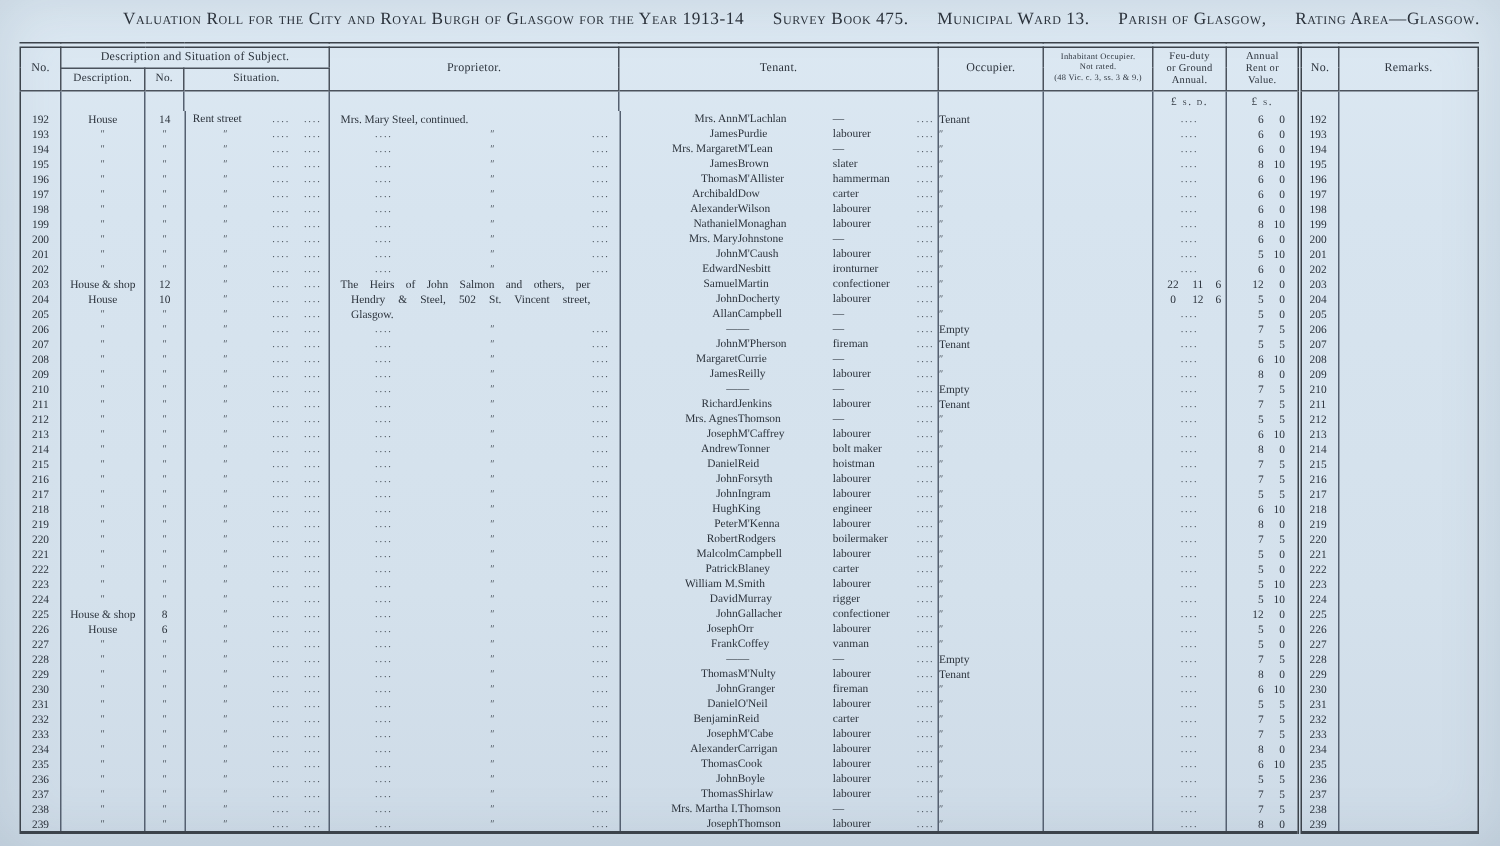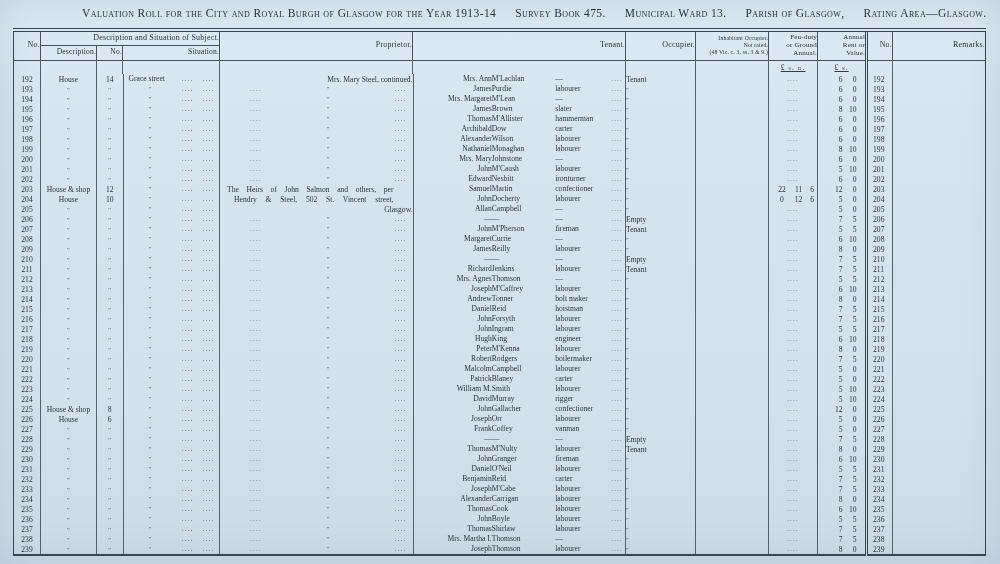--- a/index.html
+++ b/index.html
@@ -21,46 +21,46 @@
   .sheet{position:absolute;left:13px;top:28px;}
   table{
     border-collapse:collapse;table-layout:fixed;
     width:972px;height:518px;
     border:1.5px solid #3c434b;border-top:4px double #3c434b;border-bottom:2.5px solid #3c434b;
   }
   col.c1{width:27px}col.c2{width:56px}col.c3{width:26px}col.c4{width:97px}
   col.c5{width:193px}col.c6{width:213px}col.c7{width:70px}col.c8{width:73px}
   col.c9{width:49px}col.c10{width:49px}col.c11{width:26px}col.c12{width:93px}
   th,td{padding:0;margin:0;overflow:hidden;white-space:nowrap;font-weight:normal;}
-  th{border-left:1px solid #4b525c;border-bottom:1px solid #4b525c;vertical-align:middle;text-align:right;font-family:Liberation Serif, serif;}
+  th{border-left:1px solid #4b525c;border-bottom:1px solid #4b525c;vertical-align:middle;text-align:center;font-family:Liberation Serif, serif;}
   thead tr:first-child th:first-child{border-left:none;}
   thead tr:first-child th:nth-child(9){border-left:3px double #3c434b;}
   td{border-left:1px solid #55607带;}
   td{border-left:1px solid #556070;}
   tbody td:first-child{border-left:none;}
   tbody td:nth-child(11){border-left:3px double #3c434b;}
   thead tr{height:15px;}
   th .hl{display:block;font-size:8px;letter-spacing:.2px;white-space:pre-line;line-height:1.12;}
   th .hl.small{font-size:5.6px;line-height:1.25;}
   th .hl.med{font-size:7px;line-height:1.1;}
   th .hl.sub{font-size:7.5px;}
   tr.sub{height:14px;}
-  tr.sub td{font-size:7.5px;text-align:center;font-variant:small-caps;letter-spacing:1px;color:#333a43;text-decoration:underline;}
+  tr.sub td{font-size:7.5px;text-align:center;font-variant:small-caps;letter-spacing:1px;color:#333a43;}
   tr.data{height:9.3px;}
   tr.data td{font-size:7.6px;line-height:9px;vertical-align:middle;}
   tr.fill td{height:auto;}
   
   .t-c{text-align:center;}
   .dit{font-size:6.8px;opacity:.85;}
   .dots{letter-spacing:1.2px;opacity:.75;font-size:7px;}
   .flex{display:flex;align-items:baseline;}
   .sit-t{width:56%;padding-left:5px;box-sizing:border-box;}
   .sit-t.c{text-align:center;padding-left:0;}
   .sit-d{width:22%;text-align:center;}
-  .prop-t{display:block;padding-left:7px;text-align:right;}
+  .prop-t{display:block;padding-left:7px;}
   .prop-t.ind{padding-left:14px;}
   .prop-t.just{text-align:justify;text-align-last:justify;padding-right:19px;}
   .prop-dit{display:flex;justify-content:space-between;padding:0 6px 0 30px;align-items:baseline;}
   .tf{width:37%;padding-left:5px;box-sizing:border-box;text-align:right;}
   .tl{width:30%;}
   .to{width:24%;}
   .td-d{width:9%;text-align:right;padding-right:2px;box-sizing:border-box;}
   .oc-w{display:block;width:62%;text-align:left;}
   .feu-c{text-align:center;}
   .f1{display:inline-block;width:42%;text-align:center;}
@@ -164,21 +164,21 @@
           <td>£ s. d.</td>
           <td>£ s.</td>
           <td></td>
             <td></td>
         </tr>
       <tr class="data">
             <td class="t-c">192</td>
             <td class="t-c">House</td>
             <td class="t-c">14</td>
             <td class="flex">
-              <span class="sit-t">Grace street</span>
+              <span class="sit-t">Rent street</span>
               <span class="sit-d"><span class="dots">....</span></span>
               <span class="sit-d"><span class="dots">....</span></span>
             </td>
             <td>
               <span class="prop-t">Mrs. Mary Steel, continued.</span>
             </td>
             <td class="flex">
               <span class="tf">Mrs. Ann</span>
               <span class="tl">M'Lachlan</span>
               <span class="to">—</span>

